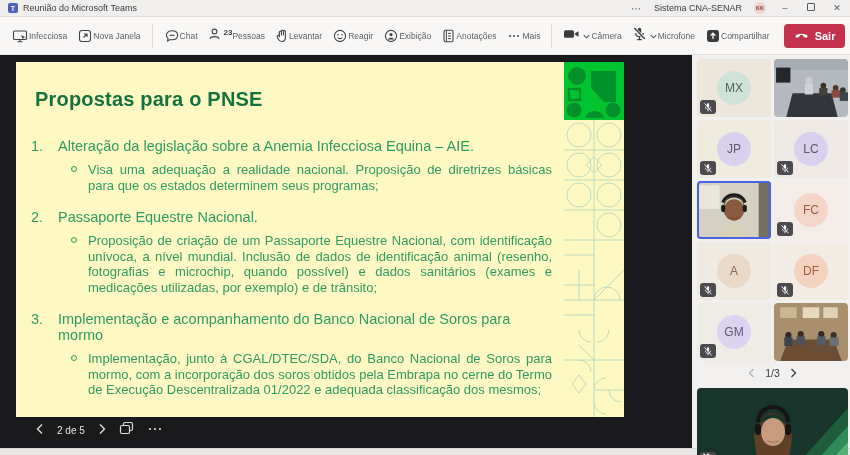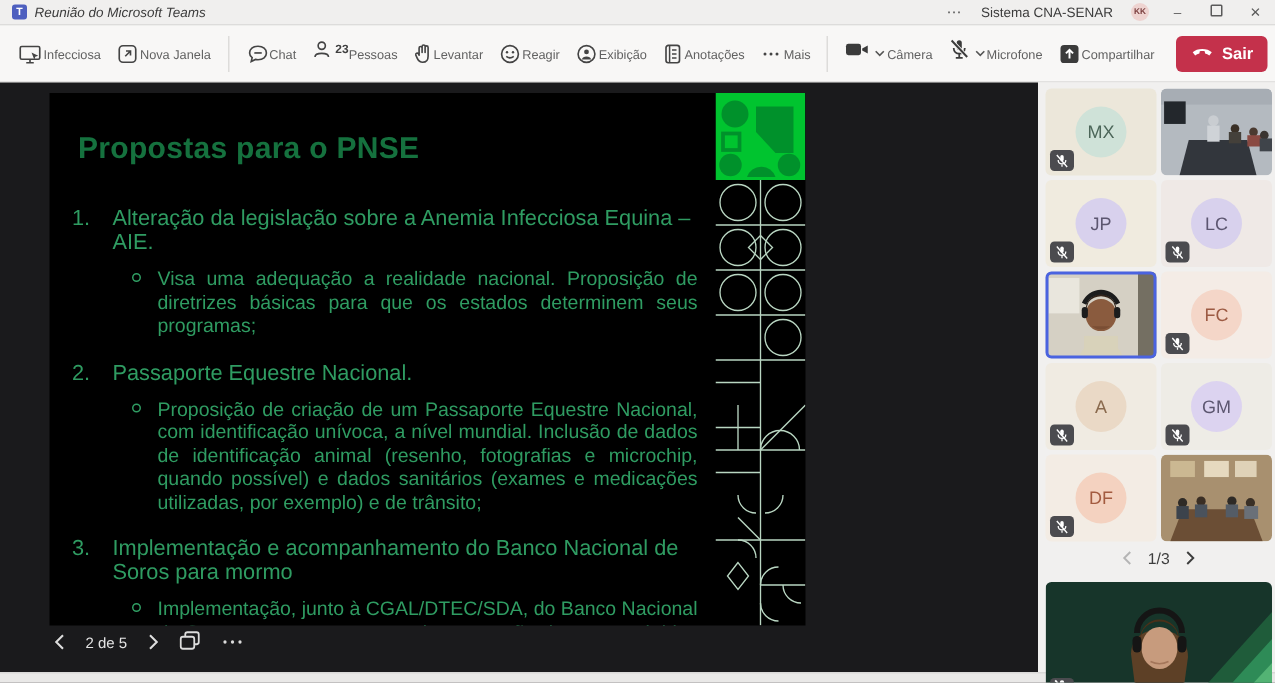--- a/index.html
+++ b/index.html
@@ -4,21 +4,21 @@
 <style>
   * { margin:0; padding:0; box-sizing:border-box; }
   html,body { width:850px; height:455px; overflow:hidden; background:#e9e8e7;
     font-family:"Liberation Sans", sans-serif; -webkit-font-smoothing:antialiased; }
 
   
   .titlebar { height:17px; background:#f0efee; border-bottom:1px solid #dddcdb;
     display:flex; align-items:center; padding:0 6px; }
   .teams-logo { width:10px; height:10px; border-radius:2px; background:#4e5fbf; color:#fff;
     font-size:7px; font-weight:bold; display:flex; align-items:center; justify-content:center; margin:0 5px 0 2px; }
-  .tb-title { font-size:9px; color:#3c3c3c;font-style:italic; }
+  .tb-title { font-size:9px; color:#3c3c3c; }
   .titlebar-right { margin-left:auto; display:flex; align-items:center; gap:12px; }
   .tb-more { font-size:10px; color:#555; letter-spacing:1px; }
   .tb-sys { font-size:9px; color:#3c3c3c; }
   .kk-avatar { width:12px; height:12px; border-radius:50%; background:#eed3d0; color:#7c4040;
     font-size:5.5px; font-weight:bold; display:flex; align-items:center; justify-content:center; }
   .win-btn { font-size:9px; color:#5a5a5a; width:14px; text-align:center; }
   .win-max { width:8px; height:8px; border:1px solid #5a5a5a; border-radius:1px; display:inline-block; }
 
   
   .toolbar { height:38px; background:#f8f7f6; border-bottom:1px solid #e2e1e0;
@@ -31,21 +31,21 @@
   .tb-ic { height:17px; display:flex; align-items:center; gap:2px; }
   .tb-label { font-size:8.5px; color:#616161; margin-top:1px; white-space:nowrap; }
   .tb-div { width:1px; height:24px; background:#dddcda; margin:0 5px; }
   .ppl-count { font-size:8px; font-weight:bold; color:#3f3f3f; margin-top:-6px; }
   .leave-btn { background:#c4314b; color:#fff; border-radius:4px; height:24px; padding:0 10px;
     display:flex; align-items:center; gap:6px; font-size:11px; font-weight:bold; margin-left:8px; cursor:pointer; }
 
   
   .main { display:flex; height:393px; }
   .stage { width:692px; height:393px; background:#1a1a1c; position:relative; flex:none; }
-  .slide { position:absolute; left:33px; top:7px; width:504px; height:355px; background:#000000; overflow:hidden; }
+  .slide { position:absolute; left:16px; top:7px; width:608px; height:355px; background:#fef9c3; overflow:hidden; }
   .slide-title { margin:26px 0 0 19px; font-size:20px; font-weight:bold; color:#15713e; letter-spacing:.2px; }
   .item-head { display:flex; color:#2f9c62; font-size:14.5px; margin-left:15px; }
   .item-num { width:27px; flex:none; }
   .item-head-text { flex:1; padding-right:70px; }
   .item-bullet { position:relative; margin:8px 72px 0 72px; color:#2f9c62; font-size:13px;
     line-height:15.5px; text-align:justify; }
   .marker { position:absolute; left:-17px; top:4px; width:6px; height:6px; border:1px solid #2f9c62;
     border-radius:50%; }
   .m-i1 { margin-top:27px; } .m-i2 { margin-top:16px; } .m-i3 { margin-top:16px; }
   .pattern { position:absolute; right:0; top:0; }
@@ -445,37 +445,37 @@
         <div class="mute-badge">
           <svg width="10" height="11" viewBox="0 0 13 14">
               <rect x="5" y="1.5" width="3" height="5.5" rx="1.5" fill="#fff"></rect>
               <path d="M3.2 6 c0 4.4 6.6 4.4 6.6 0" fill="none" stroke="#fff" stroke-width="1.1"></path>
               <path d="M6.5 9.8 v2" stroke="#fff" stroke-width="1.1"></path>
               <path d="M2 1.6 L11 12" stroke="#fff" stroke-width="1.2"></path>
             </svg>
         </div>
       </div>
 
+      <div class="tile t-df">
+        <div class="avatar">
+            <span>DF</span>
+          </div>
+        <div class="mute-badge">
+          <svg width="10" height="11" viewBox="0 0 13 14">
+              <rect x="5" y="1.5" width="3" height="5.5" rx="1.5" fill="#fff"></rect>
+              <path d="M3.2 6 c0 4.4 6.6 4.4 6.6 0" fill="none" stroke="#fff" stroke-width="1.1"></path>
+              <path d="M6.5 9.8 v2" stroke="#fff" stroke-width="1.1"></path>
+              <path d="M2 1.6 L11 12" stroke="#fff" stroke-width="1.2"></path>
+            </svg>
+        </div>
+      </div>
+
       <div class="tile t-gm">
         <div class="avatar">
             <span>GM</span>
-          </div>
-        <div class="mute-badge">
-          <svg width="10" height="11" viewBox="0 0 13 14">
-              <rect x="5" y="1.5" width="3" height="5.5" rx="1.5" fill="#fff"></rect>
-              <path d="M3.2 6 c0 4.4 6.6 4.4 6.6 0" fill="none" stroke="#fff" stroke-width="1.1"></path>
-              <path d="M6.5 9.8 v2" stroke="#fff" stroke-width="1.1"></path>
-              <path d="M2 1.6 L11 12" stroke="#fff" stroke-width="1.2"></path>
-            </svg>
-        </div>
-      </div>
-
-      <div class="tile t-df">
-        <div class="avatar">
-            <span>DF</span>
           </div>
         <div class="mute-badge">
           <svg width="10" height="11" viewBox="0 0 13 14">
               <rect x="5" y="1.5" width="3" height="5.5" rx="1.5" fill="#fff"></rect>
               <path d="M3.2 6 c0 4.4 6.6 4.4 6.6 0" fill="none" stroke="#fff" stroke-width="1.1"></path>
               <path d="M6.5 9.8 v2" stroke="#fff" stroke-width="1.1"></path>
               <path d="M2 1.6 L11 12" stroke="#fff" stroke-width="1.2"></path>
             </svg>
         </div>
       </div>

